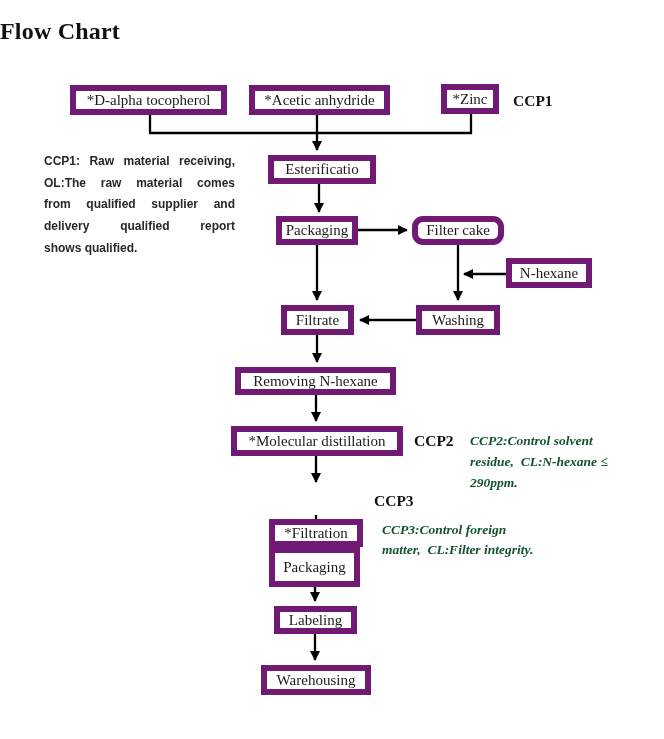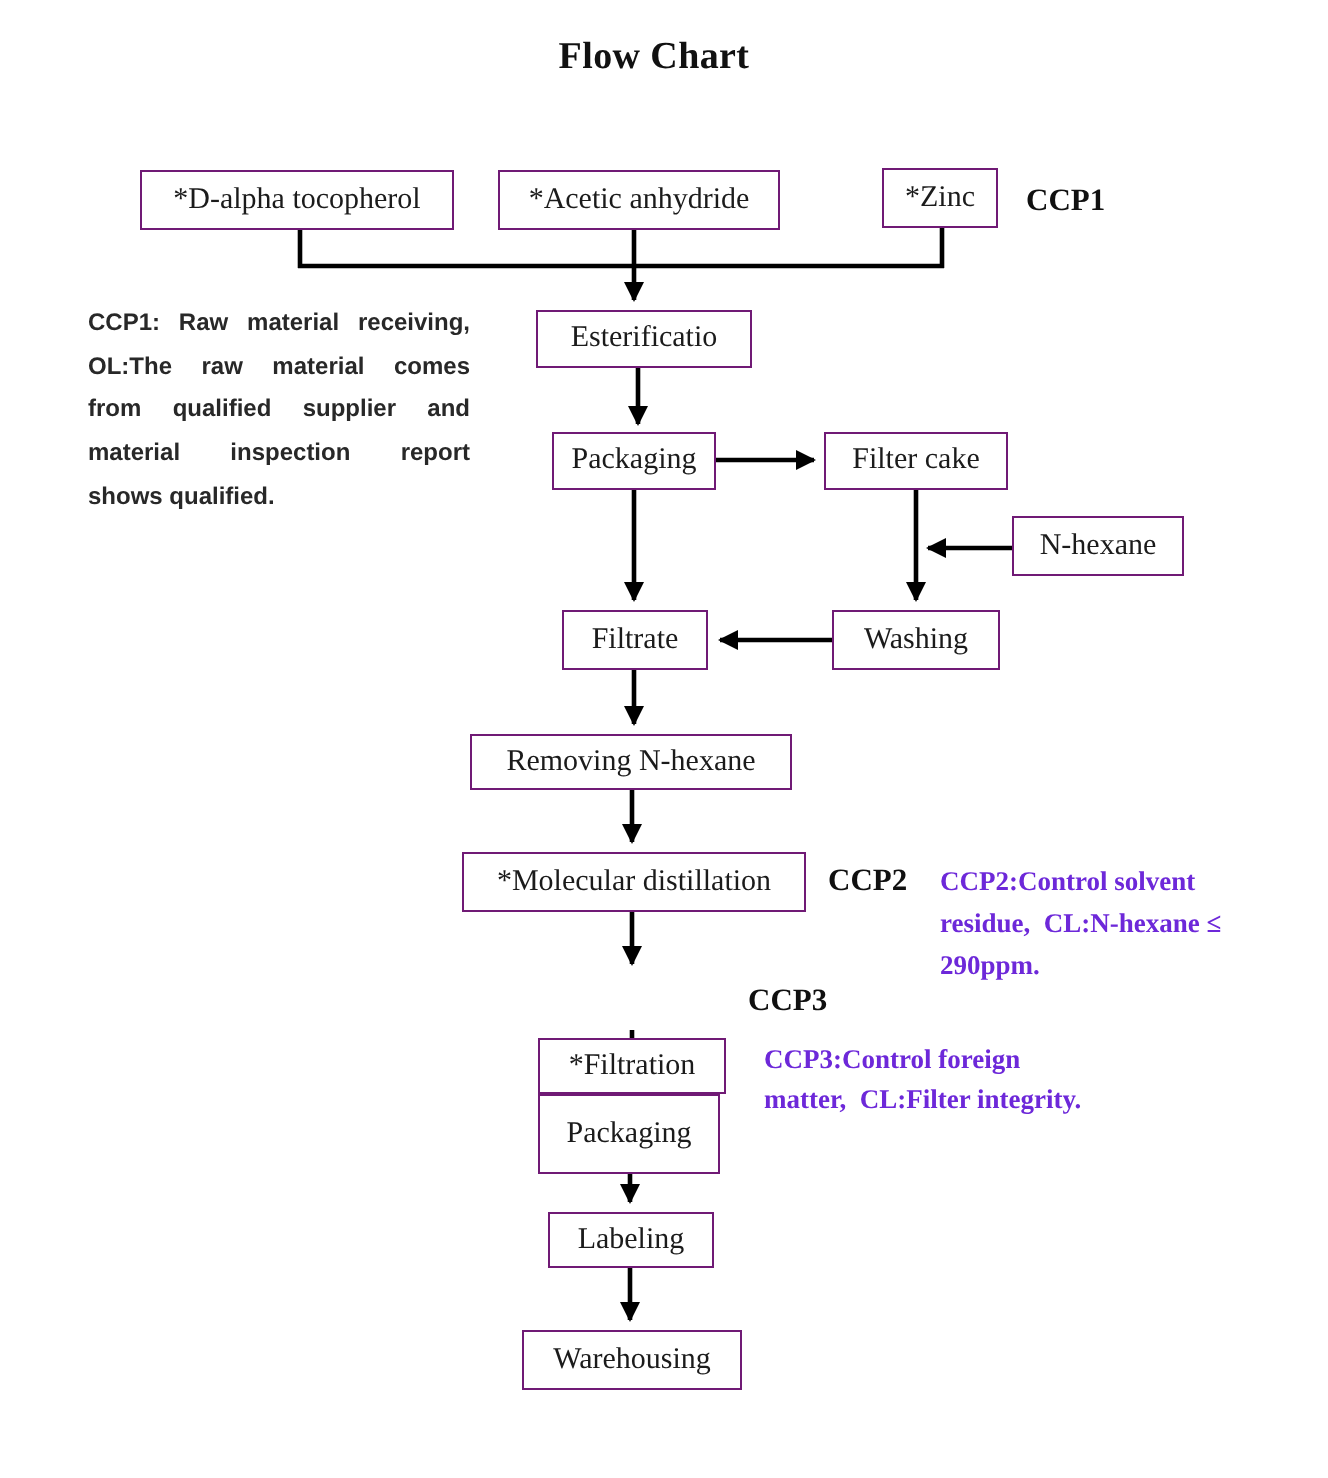--- a/index.html
+++ b/index.html
@@ -7,34 +7,33 @@
     position: relative;
     width: 664px;
     height: 739px;
     background: #ffffff;
     overflow: hidden;
     font-family: "Liberation Serif", serif;
   }
   .page-title {
     position: absolute;
     left: 0; right: 10px; top: 18px;
-    text-align: center;
     font-family: "Liberation Serif", serif;
-    font-size: 19px;
+    font-size: 24px;
     font-weight: bold;
     color: #111111;
     letter-spacing: 0.2px;
   }
   .arrows { position: absolute; left: 0; top: 0; z-index: 1; }
   .node {
     position: absolute;
     z-index: 2;
     box-sizing: border-box;
     background: #ffffff;
-    border: 1px solid #701a75;
+    border: 6px solid #701a75;
     display: flex;
     align-items: center;
     justify-content: center;
     font-family: "Liberation Serif", serif;
     font-size: 15px;
     color: #1b1b1b;
     white-space: nowrap;
   }
   .ccp-label {
     position: absolute;
@@ -59,21 +58,22 @@
     text-align: justify;
     text-align-last: justify;
   }
   .ccp1-note .jline:last-child { text-align-last: left; }
   .serif-note {
     position: absolute;
     z-index: 2;
     font-family: "Liberation Serif", serif;
     font-weight: bold;
     font-size: 13.5px;
-    color: #6d28d9;
+    color: #14532d;
+    font-style: italic;
   }
   .serif-note .nline { white-space: pre; }
   .note-ccp2 { left: 470px; top: 430px; }
   .note-ccp2 .nline { line-height: 21px; }
   .note-ccp3 { left: 382px; top: 520px; }
   .note-ccp3 .nline { line-height: 20px; }
 </style>
 </head>
 <body>
 
@@ -105,40 +105,40 @@
     </g>
   </svg>
 
   <div class="page-title">Flow Chart</div>
 
   <div class="node" style="left:70px;  top:85px;  width:157px; height:30px;">*D-alpha tocopherol</div>
   <div class="node" style="left:249px; top:85px;  width:141px; height:30px;">*Acetic anhydride</div>
   <div class="node" style="left:441px; top:84px;  width:58px;  height:30px;">*Zinc</div>
   <div class="node" style="left:268px; top:155px; width:108px; height:29px;">Esterificatio</div>
   <div class="node" style="left:276px; top:216px; width:82px;  height:29px;">Packaging</div>
-  <div class="node" style="left:412px; top:216px; width:92px;  height:29px;">Filter cake</div>
+  <div class="node" style="left:412px; top:216px; width:92px;  height:29px;border-radius:11px;">Filter cake</div>
   <div class="node" style="left:506px; top:258px; width:86px;  height:30px;">N-hexane</div>
   <div class="node" style="left:281px; top:305px; width:73px;  height:30px;">Filtrate</div>
   <div class="node" style="left:416px; top:305px; width:84px;  height:30px;">Washing</div>
   <div class="node" style="left:235px; top:367px; width:161px; height:28px;">Removing N-hexane</div>
   <div class="node" style="left:231px; top:426px; width:172px; height:30px;">*Molecular distillation</div>
   <div class="node" style="left:269px; top:487px; width:94px;  height:28px;margin-top:32px;">*Filtration</div>
   <div class="node" style="left:269px; top:547px; width:91px;  height:40px;">Packaging</div>
   <div class="node" style="left:274px; top:606px; width:83px;  height:28px;">Labeling</div>
   <div class="node" style="left:261px; top:665px; width:110px; height:30px;">Warehousing</div>
 
   <div class="ccp-label" style="left:513px; top:92px;">CCP1</div>
   <div class="ccp-label" style="left:414px; top:432px;">CCP2</div>
   <div class="ccp-label" style="left:374px; top:492px;">CCP3</div>
 
   <div class="ccp1-note">
     <div class="jline">CCP1: Raw material receiving,</div>
     <div class="jline">OL:The raw material comes</div>
     <div class="jline">from qualified supplier and</div>
-    <div class="jline">material inspection report</div>
+    <div class="jline">delivery qualified report</div>
     <div class="jline">shows qualified.</div>
   </div>
 
   <div class="serif-note note-ccp2">
     <div class="nline">CCP2:Control solvent</div>
     <div class="nline">residue,  CL:N-hexane ≤</div>
     <div class="nline">290ppm.</div>
   </div>
 
   <div class="serif-note note-ccp3">

